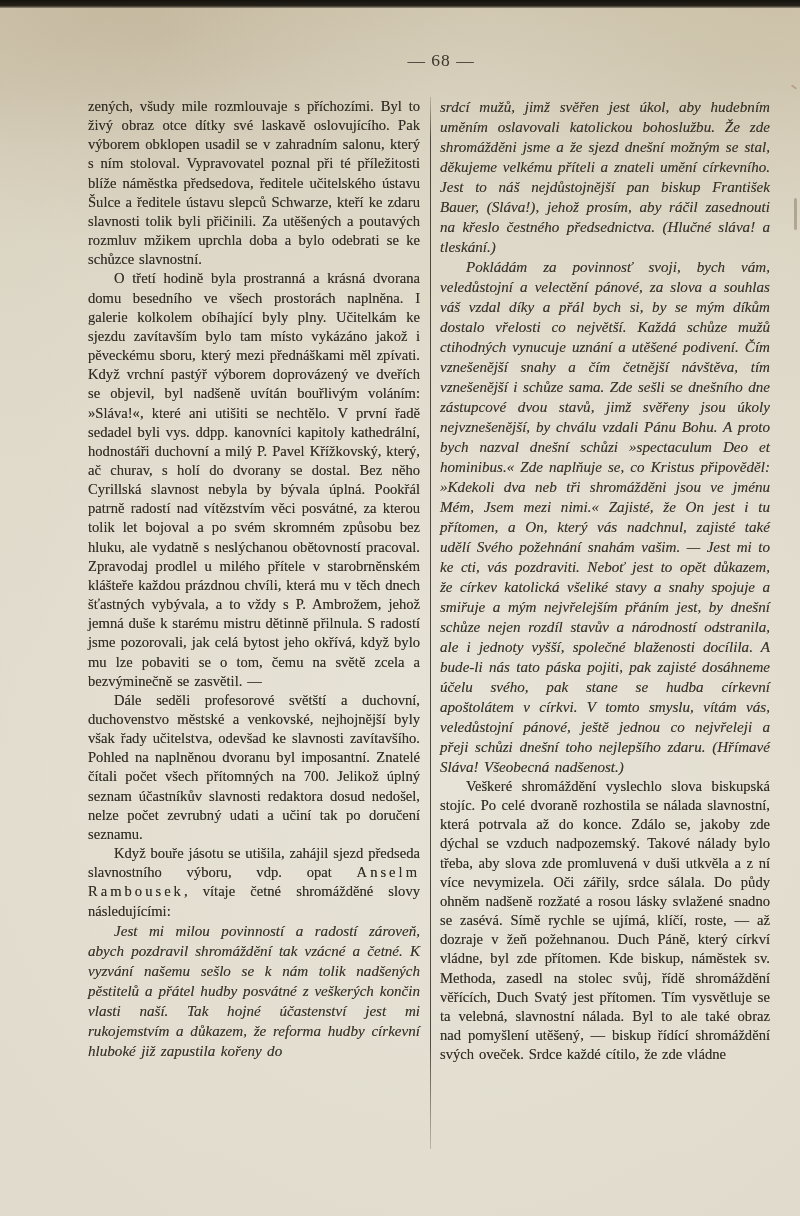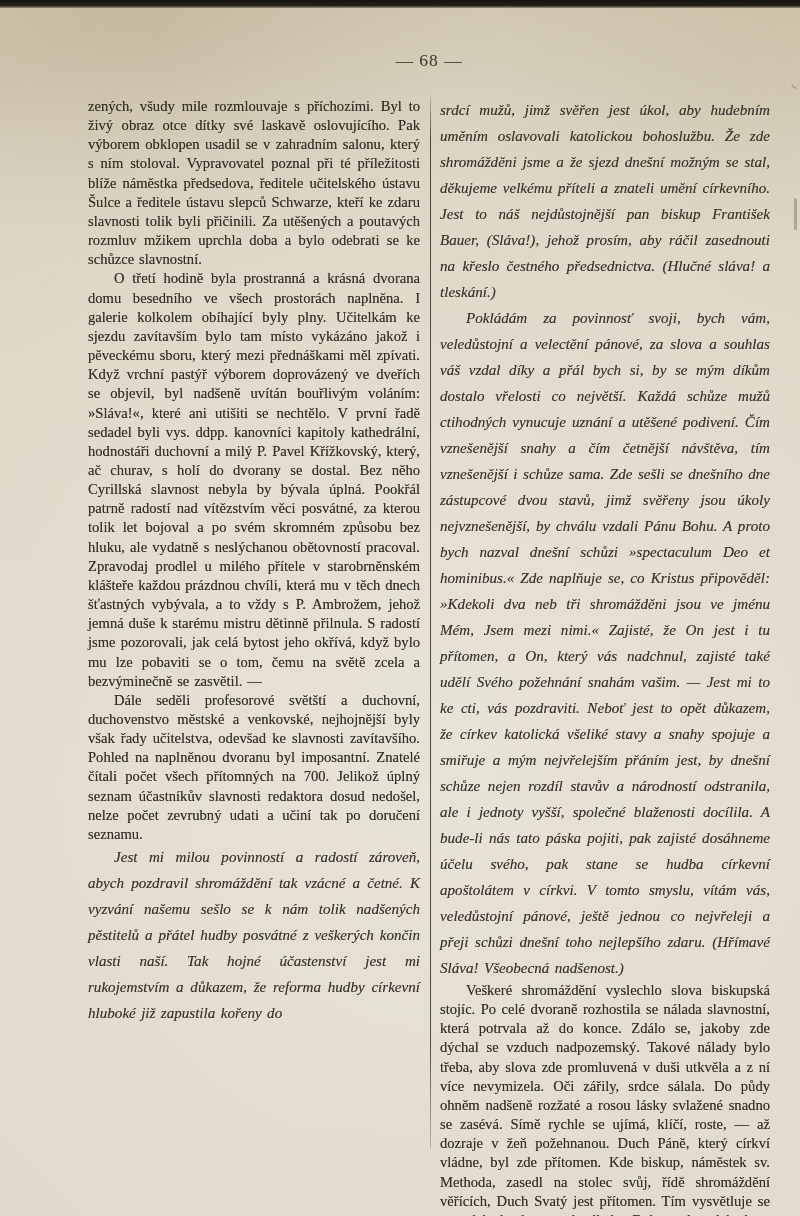--- a/index.html
+++ b/index.html
@@ -19,21 +19,21 @@
   }
   .edge-mark{
     position:absolute;left:794px;top:198px;width:3px;height:32px;
     background:rgba(104,92,68,0.38);border-radius:2px;
   }
   .edge-mark2{
     position:absolute;left:791px;top:86px;width:6px;height:2px;
     background:rgba(140,90,70,0.35);transform:rotate(35deg);
   }
   .page-number{
-    position:absolute;left:88px;top:50px;width:682px;
+    position:absolute;left:100px;top:50px;width:682px;
     text-align:center;font-size:17.5px;letter-spacing:1px;color:#3b362c;
   }
   .columns{
     position:absolute;left:88px;top:97px;width:682px;
   }
   .col{
     float:left;text-align:justify;
     font-size:14.6px;line-height:19.15px;
     word-spacing:1.2px;
     text-shadow:0 0 0.5px rgba(54,48,38,0.55);
@@ -41,40 +41,41 @@
   .col-left{width:332px;margin-right:10px;}
   .col-right{width:330px;margin-left:9px;}
   .divider{
     float:left;width:1px;height:1052px;
     background:linear-gradient(180deg,rgba(70,62,48,0.2) 0%,#4d463a 4%,#514a3d 90%,rgba(70,62,48,0.25) 100%);
   }
   .para{margin:0;}
   .para.indent{text-indent:26px;}
   .para.italic{
     font-style:italic;
-    font-size:15.1px;line-height:26px;word-spacing:1.6px;
+    font-size:15.1px;line-height:20px;word-spacing:1.6px;
     color:#3a352c;
   }
   .seg-spaced{letter-spacing:3px;}
   .seg-bold{font-weight:400;}
 </style>
 </head>
 <body>
 
 <div class="scan-topbar"></div>
 <div class="edge-mark"></div>
 <div class="edge-mark2"></div>
 
 <div class="page-number">— 68 —</div>
 
 <div class="columns">
   <div class="col col-left">
       <p class="para roman"><span>zených, všudy mile rozmlouvaje s příchozími. Byl to živý obraz otce dítky své laskavě oslovujícího. Pak výborem obklopen usadil se v zahradním salonu, který s ním stoloval. Vypravovatel poznal při té příležitosti blíže náměstka předsedova, ředitele učitelského ústavu Šulce a ředitele ústavu slepců Schwarze, kteří ke zdaru slavnosti tolik byli přičinili. Za utěšených a poutavých rozmluv mžikem uprchla doba a bylo odebrati se ke schůzce slavnostní.</span></p>
       <p class="para roman indent"><span>O třetí hodině byla prostranná a krásná dvorana domu besedního ve všech prostorách naplněna. I galerie kolkolem obíhající byly plny. Učitelkám ke sjezdu zavítavším bylo tam místo vykázáno jakož i pěveckému sboru, který mezi přednáškami měl zpívati. Když vrchní pastýř výborem doprovázený ve dveřích se objevil, byl nadšeně uvítán bouřlivým voláním: »Sláva!«, které ani utišiti se nechtělo. V první řadě sedadel byli vys. ddpp. kanovníci kapitoly kathedrální, hodnostáři duchovní a milý P. Pavel Křížkovský, který, ač churav, s holí do dvorany se dostal. Bez něho Cyrillská slavnost nebyla by bývala úplná. Pookřál patrně radostí nad vítězstvím věci posvátné, za kterou tolik let bojoval a po svém skromném způsobu bez hluku, ale vydatně s neslýchanou obětovností pracoval. Zpravodaj prodlel u milého přítele v starobrněnském klášteře každou prázdnou chvíli, která mu v těch dnech šťastných vybývala, a to vždy s P. Ambrožem, jehož jemná duše k starému mistru dětinně přilnula. S radostí jsme pozorovali, jak celá bytost jeho okřívá, když bylo mu lze pobaviti se o tom, čemu na světě zcela a bezvýminečně se zasvětil. —</span></p>
       <p class="para roman indent"><span>Dále seděli profesorové světští a duchovní, duchovenstvo městské a venkovské, nejhojnější byly však řady učitelstva, odevšad ke slavnosti zavítavšího. Pohled na naplněnou dvoranu byl imposantní. Znatelé čítali počet všech přítomných na 700. Jelikož úplný seznam účastníkův slavnosti redaktora dosud nedošel, nelze počet zevrubný udati a učiní tak po doručení seznamu.</span></p>
+      <p class="para roman indent"><span>Když bouře jásotu se utišila, zahájil sjezd předseda slavnostního výboru, vdp. opat </span><span class="seg-spaced">Anselm Rambousek</span><span>, vítaje četné shromážděné slovy následujícími:</span></p>
       <p class="para italic indent"><span>Jest mi milou povinností a radostí zároveň, abych pozdravil shromáždění tak vzácné a četné. K vyzvání našemu sešlo se k nám tolik nadšených pěstitelů a přátel hudby posvátné z veškerých končin vlasti naší. Tak hojné účastenství jest mi rukojemstvím a důkazem, že reforma hudby církevní hluboké již zapustila kořeny do</span></p>
     </div>
   <div class="divider"></div>
   <div class="col col-right">
       <p class="para italic"><span>srdcí mužů, jimž svěřen jest úkol, aby hudebním uměním oslavovali katolickou bohoslužbu. Že zde shromážděni jsme a že sjezd dnešní možným se stal, děkujeme velkému příteli a znateli umění církevního. Jest to náš nejdůstojnější pan biskup František Bauer, (Sláva!), jehož prosím, aby ráčil zasednouti na křeslo čestného předsednictva. (Hlučné sláva! a tleskání.)</span></p>
       <p class="para italic indent"><span>Pokládám za povinnosť svoji, bych vám, veledůstojní a velectění pánové, za slova a souhlas váš vzdal díky a přál bych si, by se mým díkům dostalo vřelosti co největší. Každá schůze mužů ctihodných vynucuje uznání a utěšené podivení. Čím vznešenější snahy a čím četnější návštěva, tím vznešenější i schůze sama. Zde sešli se dnešního dne zástupcové dvou stavů, jimž svěřeny jsou úkoly nejvznešenější, by chválu vzdali Pánu Bohu. A proto bych nazval dnešní schůzi »spectaculum Deo et hominibus.« Zde naplňuje se, co Kristus připověděl: »Kdekoli dva neb tři shromážděni jsou ve jménu Mém, Jsem mezi nimi.« Zajisté, že On jest i tu přítomen, a On, který vás nadchnul, zajisté také udělí Svého požehnání snahám vašim. — Jest mi to ke cti, vás pozdraviti. Neboť jest to opět důkazem, že církev katolická všeliké stavy a snahy spojuje a smiřuje a mým nejvřelejším přáním jest, by dnešní schůze nejen rozdíl stavův a národností odstranila, ale i jednoty vyšší, společné blaženosti docílila. A bude-li nás tato páska pojiti, pak zajisté dosáhneme účelu svého, pak stane se hudba církevní </span><span class="seg-bold">apoštolátem v církvi.</span><span> V tomto smyslu, vítám vás, veledůstojní pánové, ještě jednou co nejvřeleji a přeji schůzi dnešní toho nejlepšího zdaru. (Hřímavé Sláva! Všeobecná nadšenost.)</span></p>
       <p class="para roman indent"><span>Veškeré shromáždění vyslechlo slova biskupská stojíc. Po celé dvoraně rozhostila se nálada slavnostní, která potrvala až do konce. Zdálo se, jakoby zde dýchal se vzduch nadpozemský. Takové nálady bylo třeba, aby slova zde promluvená v duši utkvěla a z ní více nevymizela. Oči zářily, srdce sálala. Do půdy ohněm nadšeně rozžaté a rosou lásky svlažené snadno se zasévá. Símě rychle se ujímá, klíčí, roste, — až dozraje v žeň požehnanou. Duch Páně, který církví vládne, byl zde přítomen. Kde biskup, náměstek sv. Methoda, zasedl na stolec svůj, řídě shromáždění věřících, Duch Svatý jest přítomen. Tím vysvětluje se ta velebná, slavnostní nálada. Byl to ale také obraz nad pomyšlení utěšený, — biskup řídící shromáždění svých oveček. Srdce každé cítilo, že zde vládne</span></p>
     </div>
 </div>
 

